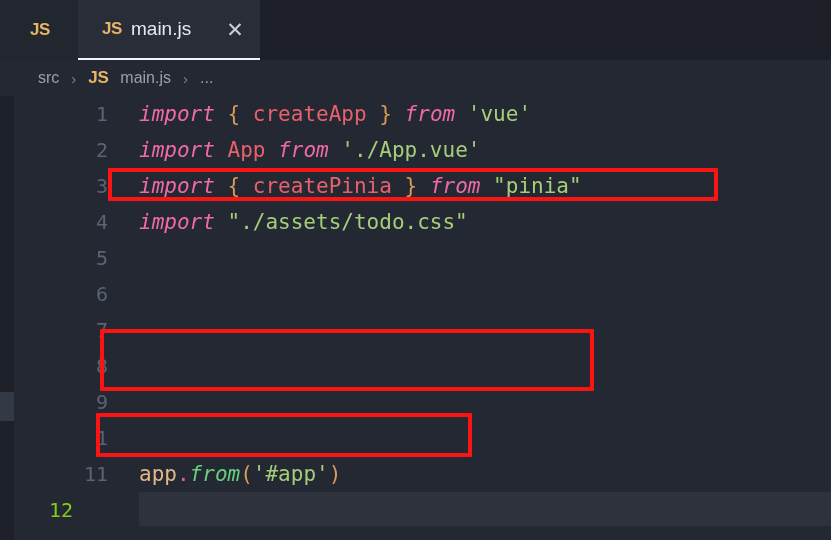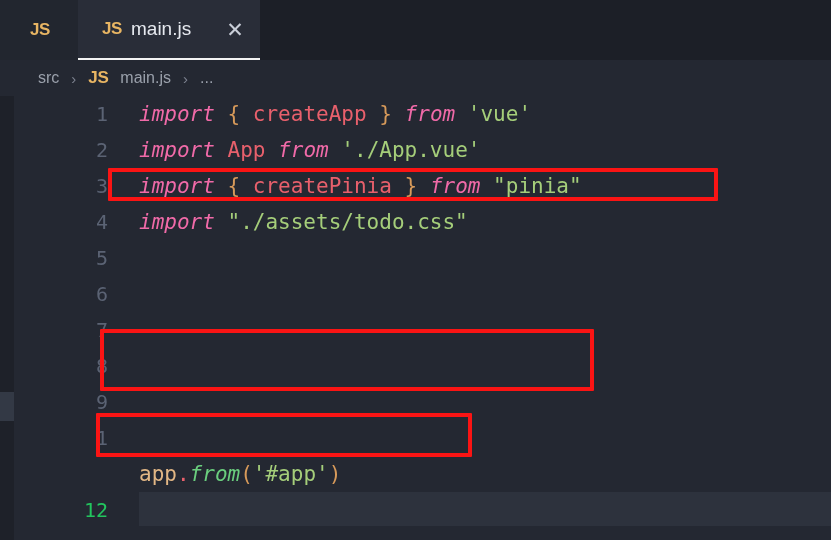--- a/index.html
+++ b/index.html
@@ -122,21 +122,21 @@
   }
   .ln {
     position: absolute;
     left: 0;
     width: 94px;
     text-align: right;
     color: #5b6374;
     font-family: "DejaVu Sans Mono", monospace;
     font-size: 20px;
   }
-  .ln.active { color: #22c55e; }
+  .ln.active { color: #84cc16; text-align: center; }
   .code-text {
     margin-left: 125px;
   }
   .line-highlight {
     position: absolute;
     left: 125px; right: 0; top: 0;
     height: 34px;
     background: #2d323d;
   }
 
@@ -195,21 +195,21 @@
         <div class="code-line"><span class="ln">1</span><span class="code-text"><span class="kw">import</span><span> </span><span class="brace">{</span><span> </span><span class="ident">createApp</span><span> </span><span class="brace">}</span><span> </span><span class="kw">from</span><span> </span><span class="str">'vue'</span></span></div>
         <div class="code-line"><span class="ln">2</span><span class="code-text"><span class="kw">import</span><span> </span><span class="ident">App</span><span> </span><span class="kw">from</span><span> </span><span class="str">'./App.vue'</span></span></div>
         <div class="code-line"><span class="ln">3</span><span class="code-text"><span class="kw">import</span><span> </span><span class="brace">{</span><span> </span><span class="ident">createPinia</span><span> </span><span class="brace">}</span><span> </span><span class="kw">from</span><span> </span><span class="str">"pinia"</span></span></div>
         <div class="code-line"><span class="ln">4</span><span class="code-text"><span class="kw">import</span><span> </span><span class="str">"./assets/todo.css"</span></span></div>
         <div class="code-line"><span class="ln">5</span><span class="code-text"></span></div>
         <div class="code-line"><span class="ln">6</span></div>
         <div class="code-line"><span class="ln">7</span><span class="code-text"></span></div>
         <div class="code-line"><span class="ln">8</span></div>
         <div class="code-line"><span class="ln">9</span><span class="code-text"></span></div>
         <div class="code-line"><span class="ln">1</span></div>
-        <div class="code-line"><span class="code-text"><span class="obj">app</span><span class="dot">.</span><span class="fn">from</span><span class="paren">(</span><span class="str">'#app'</span><span class="paren">)</span></span></div>
+        <div class="code-line"><span class="ln">11</span><span class="code-text"><span class="obj">app</span><span class="dot">.</span><span class="fn">from</span><span class="paren">(</span><span class="str">'#app'</span><span class="paren">)</span></span></div>
         <div class="code-line"><div class="line-highlight"></div><span class="ln active">12</span><span class="code-text"></span></div>
       </div>
   </div>
 
   <div id="annotation-layer">
       <div class="redbox" style="left: 108px; top: 168px; width: 610px; height: 33px; border-color: rgb(251, 20, 20);"></div>
       <div class="redbox" style="left: 100px; top: 329px; width: 494px; height: 62px; border-color: rgb(251, 20, 20);"></div>
       <div class="redbox" style="left: 96px; top: 413px; width: 376px; height: 44px; border-color: rgb(251, 20, 20);"></div>
     </div>
 

